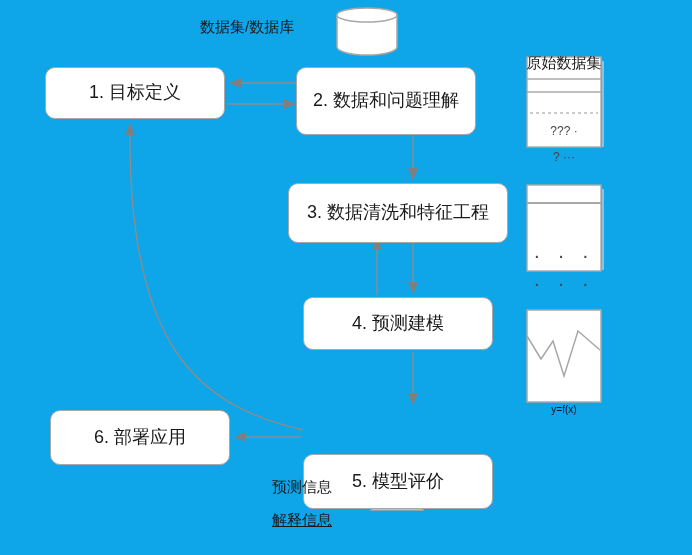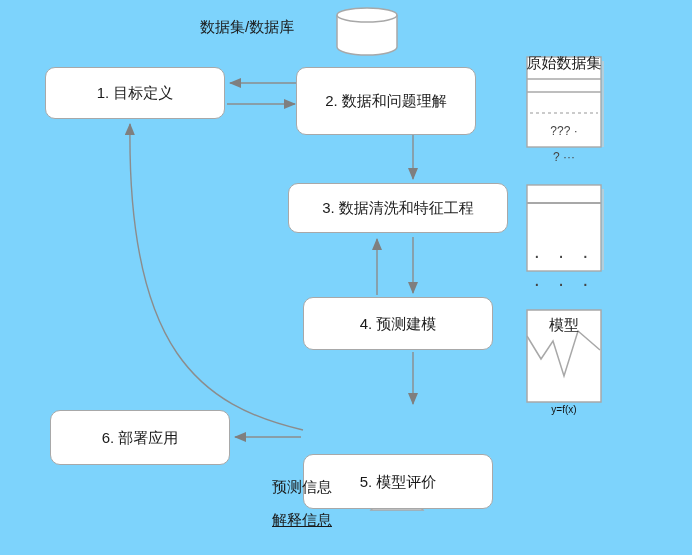--- a/index.html
+++ b/index.html
@@ -1,26 +1,26 @@
 <!DOCTYPE html>
 <html><head>
 <meta charset="utf-8">
 <style>
   * { margin:0; padding:0; box-sizing:border-box; }
   html,body { background:#ffffff; }
   .canvas {
-    position:relative; width:692px; height:555px; background:#7dd3fc;
+    position:relative; width:692px; height:555px; background:#0ea5e9;
     font-family:"Liberation Sans","DejaVu Sans",sans-serif;
     color:#1a1a1a; overflow:hidden;
   }
   .layer { position:absolute; left:0; top:0; width:692px; height:555px; }
   .box {
     position:absolute; border:1.4px solid #a8a8a8; border-radius:10px;
     background:#ffffff; display:flex; align-items:center; justify-content:center;
-    font-size:15px; text-align:center; line-height:1.2;
+    font-size:18px; text-align:center; line-height:1.2;
   }
   .lbl { position:absolute; font-size:15px; white-space:nowrap; }
   .center { text-align:center;margin-top:28px; }
   .small { font-size:12px; color:#444; }
   .dots { font-size:20px; color:#444; letter-spacing:6px; }
   .formula { font-size:10px; color:#111; }
 </style>
 </head>
 <body>
 
@@ -68,31 +68,30 @@
       <polyline points="527,336 541,359 553,341 564,376 578,331 600,350"></polyline>
     </g>
 
     <path d="M397,476 L423,510 L371,510 Z" fill="#ffffff" stroke="#a8a8a8" stroke-width="1.4"></path>
   </svg>
 
   <div class="lbl" style="left:200px; top:18px;">数据集/数据库</div>
 
   <div class="box" style="left:45px;  top:67px;  width:180px; height:52px;">1. 目标定义</div>
   <div class="box" style="left:296px; top:67px;  width:180px; height:68px;">2. 数据和问题理解</div>
-  <div class="box" style="left:288px; top:183px; width:220px; height:50px;">3. 数据清洗和特征工程</div>
+  <div class="box" style="left:288px; top:183px; width:220px; height:60px;">3. 数据清洗和特征工程</div>
   <div class="box" style="left:303px; top:297px; width:190px; height:53px;">4. 预测建模</div>
   <div class="box" style="left:303px; top:408px; width:190px; height:55px;margin-top:46px;">5. 模型评价</div>
   <div class="box" style="left:50px;  top:410px; width:180px; height:55px;">6. 部署应用</div>
 
   <div class="lbl center" style="left:502px; top:26px; width:124px;">原始数据集</div>
   <div class="lbl small center" style="left:529px; top:96px; width:70px;">??? ·</div>
   <div class="lbl small center" style="left:529px; top:122px; width:70px;">? ···</div>
 
   <div class="lbl dots center" style="left:531px; top:216px; width:66px;">· · ·</div>
   <div class="lbl dots center" style="left:531px; top:244px; width:66px;">· · ·</div>
 
-  <div class="lbl center" style="left:504px; top:288px; width:120px;">模型</div>
   <div class="lbl formula center" style="left:527px; top:376px; width:74px;">y=f(x)</div>
 
   <div class="lbl" style="left:272px; top:478px;">预测信息</div>
   <div class="lbl" style="left:272px; top:511px;text-decoration:underline;">解释信息</div>
 
 </div>
 
 </body></html>

